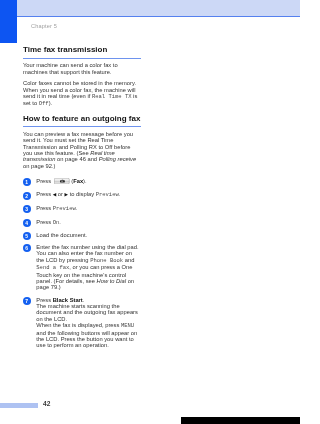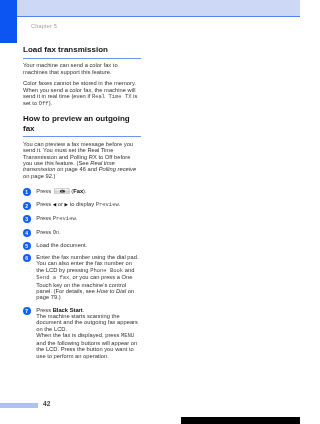--- a/index.html
+++ b/index.html
@@ -47,32 +47,32 @@
 
 <div class="page">
 
   <div class="hdr-band"></div>
   <div class="hdr-rule"></div>
   <div class="chap-tab"></div>
   <div class="chapter">Chapter 5</div>
 
   <div class="colL">
 
-    <div class="h2">Load fax transmission</div>
+    <div class="h2">Time fax transmission</div>
     <div class="hrule" style="margin-top:2.6px"></div>
 
     <div class="p" style="margin-top:3.3px">
       <span>Your machine can send a color fax to machines that support this feature.</span>
     </div>
 
     <div class="p" style="margin-top:5.2px">
       <span>Color faxes cannot be stored in the memory. When you send a color fax, the machine will send it in real time (even if </span><span class="mono">Real Time TX</span><span> is set to </span><span class="mono">Off</span><span>).</span>
     </div>
 
-    <div class="h2" style="margin-top:5.8px">How to preview an outgoing fax</div>
+    <div class="h2" style="margin-top:5.8px">How to feature an outgoing fax</div>
     <div class="hrule" style="margin-top:2.6px"></div>
 
     <div class="p" style="margin-top:3.3px">
       <span>You can preview a fax message before you send it. You must set the Real Time Transmission and Polling RX to Off before you use this feature. (See </span><span class="it">Real time transmission</span><span> on page 46 and </span><span class="it">Polling receive</span><span> on page 92.)</span>
     </div>
 
     <div class="step" style="margin-top:8.4px">
       <div class="num">1</div>
       <div class="p"><span>Press </span><span class="faxkey"><svg viewBox="0 0 32 13" width="15.6" height="6.3">
               <rect x="0.5" y="0.5" width="31" height="12" rx="2.6" fill="url(#kg)" stroke="#8e8e8e"></rect>

